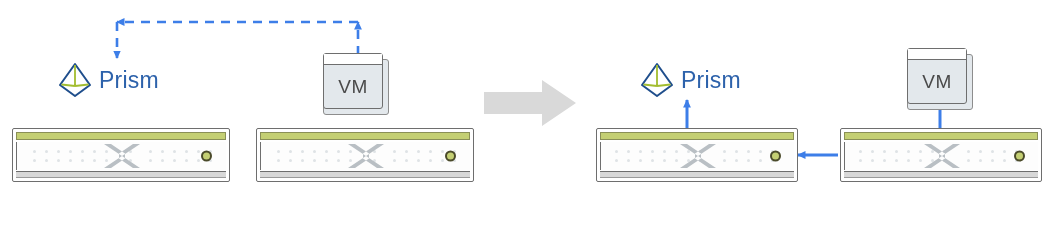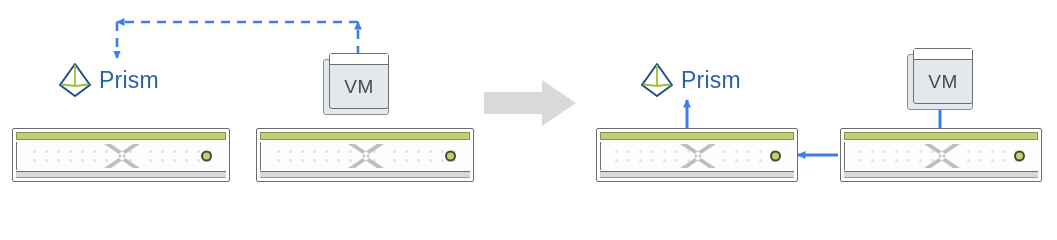--- a/index.html
+++ b/index.html
@@ -65,21 +65,21 @@
   .vm{position:absolute;}
   .vm-shadow{
     position:absolute;left:0;top:6px;
     width:100%;height:calc(100% - 6px);
     background:#e3e8ec;
     border:1.5px solid #8d8d8d;
     border-radius:3px;
     box-sizing:border-box;
   }
   .vm-main{
-    position:absolute;left:6px;top:0;
+    position:absolute;left:0;top:0;
     width:calc(100% - 6px);height:calc(100% - 6px);
     background:#e3e8ec;
     border:1.5px solid #6e6e6e;
     border-radius:3px;
     box-sizing:border-box;
   }
   .vm-header{
     position:absolute;left:0;right:0;top:0;height:11px;
     background:#ffffff;
     border-bottom:1.5px solid #6e6e6e;

